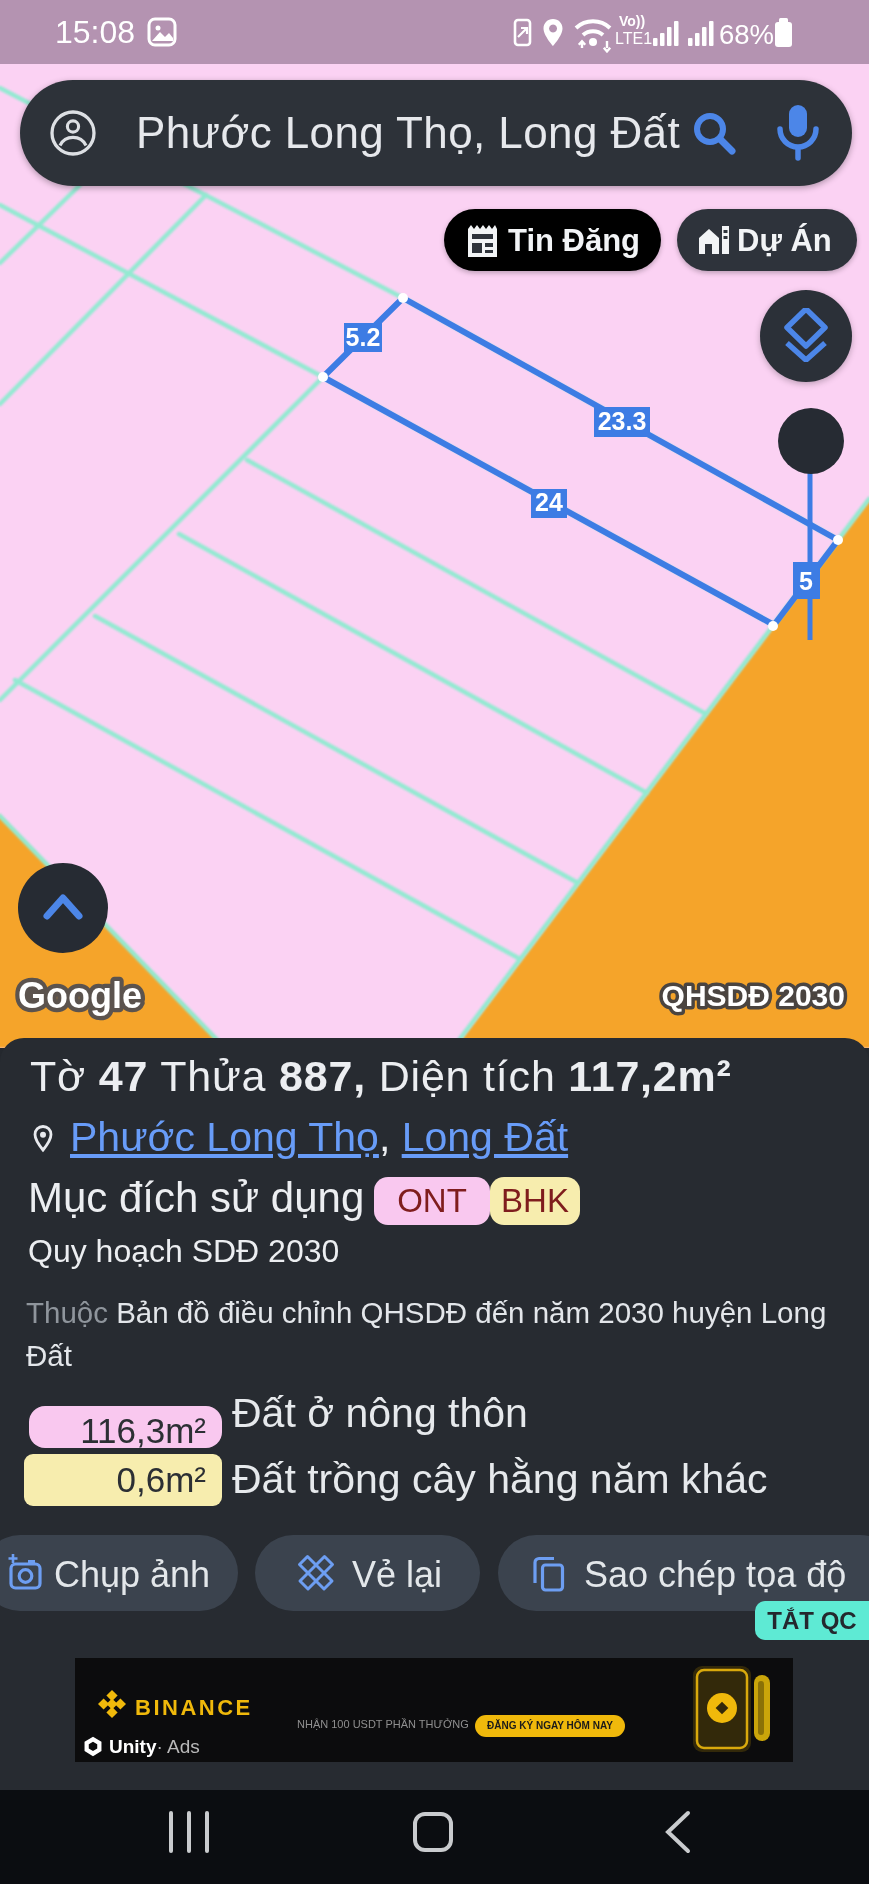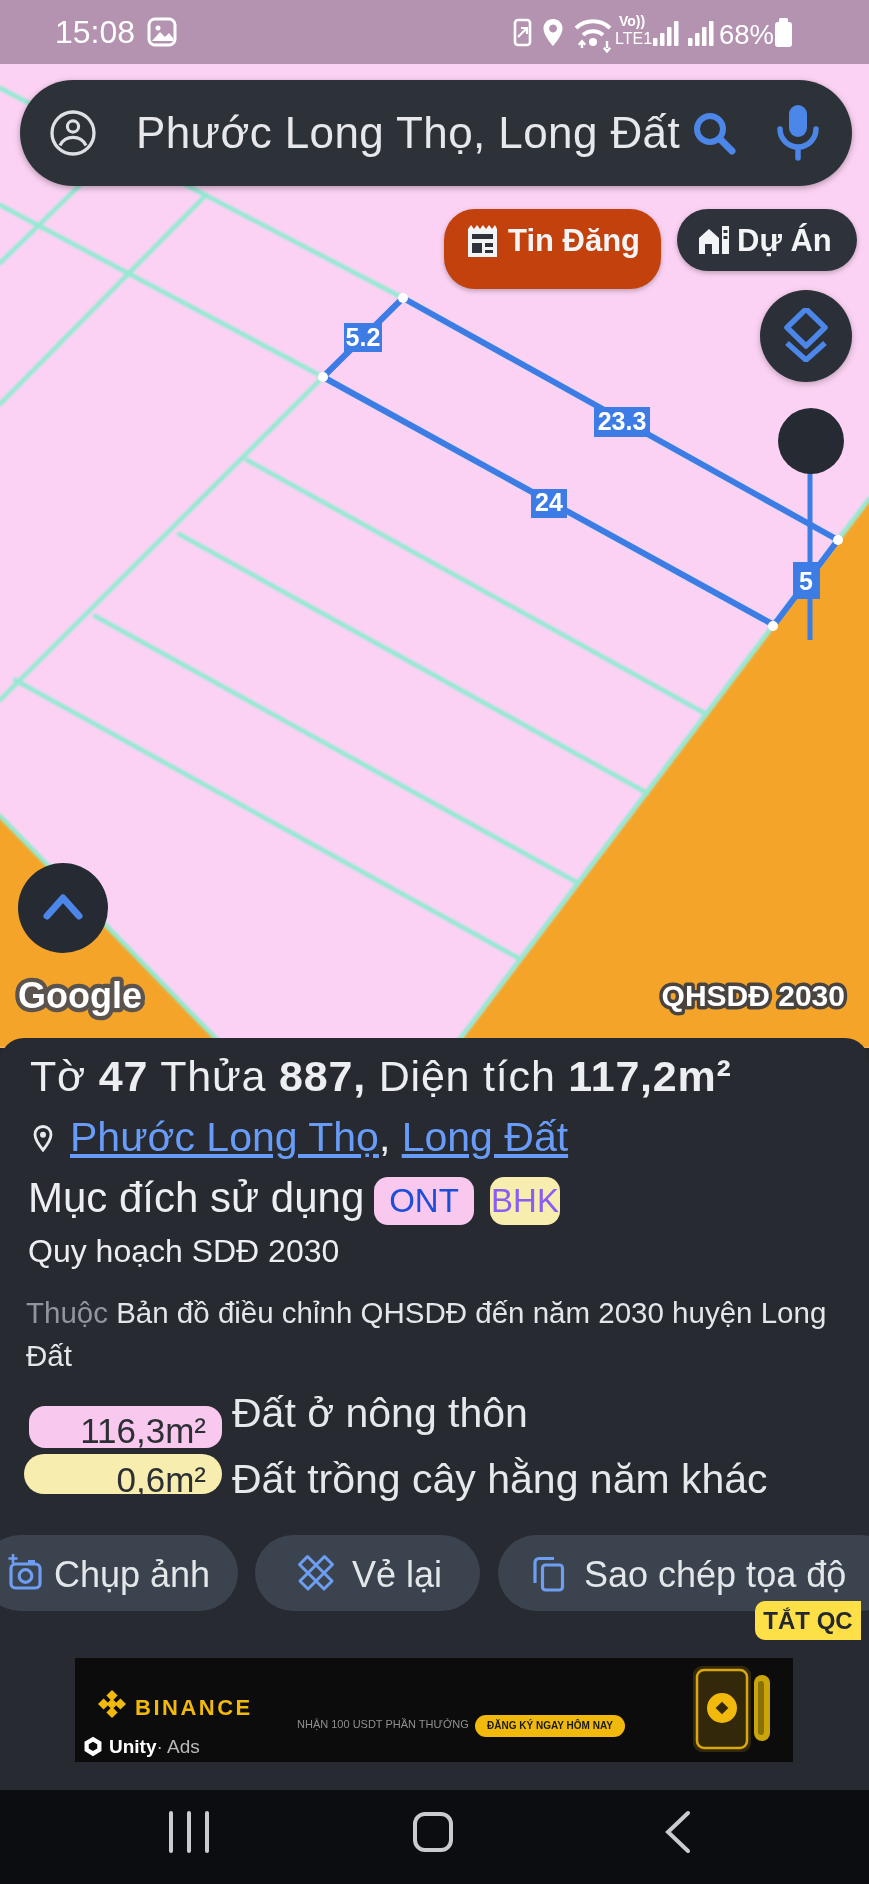--- a/index.html
+++ b/index.html
@@ -122,21 +122,21 @@
       <circle cx="22" cy="22" r="13" fill="none" stroke="#4c86e8" stroke-width="6"></circle>
       <line x1="32" y1="32" x2="44" y2="44" stroke="#4c86e8" stroke-width="7" stroke-linecap="round"></line>
     </svg>
     <svg class="abs" style="left:754px;top:23px" width="48" height="60" viewBox="0 0 48 60">
       <rect x="15" y="2" width="18" height="32" rx="9" fill="#4c86e8"></rect>
       <path d="M6,26 a18,18 0 0 0 36,0" fill="none" stroke="#4c86e8" stroke-width="5.5" stroke-linecap="round"></path>
       <line x1="24" y1="45" x2="24" y2="55" stroke="#4c86e8" stroke-width="5.5" stroke-linecap="round"></line>
     </svg>
   </div>
 
-  <div class="abs" id="btn-tindang" style="left:444px;top:209px;width:217px;height:80px;border-radius:31px;background:#c2410c;box-shadow:0 2px 5px rgba(0,0,0,.25);">
+  <div class="abs" id="btn-tindang" style="left:444px;top:209px;width:217px;height:62px;border-radius:31px;background:#000000;box-shadow:0 2px 5px rgba(0,0,0,.25);">
     <svg class="abs" style="left:23px;top:14px" width="31" height="35" viewBox="0 0 31 35">
       <path d="M1,6 l3,-4 l3,4 l3,-4 l3,4 l3,-4 l3,4 l3,-4 l3,4 l3,-4 l2,4 v28 h-29 z" fill="#f2f4f6"></path>
       <rect x="5" y="11" width="21" height="5" fill="#2e333b"></rect>
       <rect x="5" y="20" width="10" height="10" fill="#2e333b"></rect>
       <rect x="18" y="20" width="8" height="4" fill="#2e333b"></rect>
       <rect x="18" y="27" width="8" height="3" fill="#2e333b"></rect>
     </svg>
     <div class="abs" style="left:64px;top:14px;font-size:31px;font-weight:bold;color:#f2f4f6;">Tin Đăng</div>
   </div>
   <div class="abs" id="btn-duan" style="left:677px;top:209px;width:180px;height:62px;border-radius:31px;background:#2e333b;box-shadow:0 2px 5px rgba(0,0,0,.25);">
@@ -169,30 +169,30 @@
 
     <div class="abs" style="left:30px;top:14px;font-size:43px;letter-spacing:0.8px;color:#eceef1;white-space:nowrap;">Tờ <b>47</b> Thửa <b>887,</b> Diện tích <b>117,2m²</b></div>
 
     <svg class="abs" style="left:33px;top:87px" width="20" height="28" viewBox="0 0 20 28">
       <path d="M10,1.5 c-4.6,0 -8,3.4 -8,8 c0,5.6 8,15.5 8,15.5 c0,0 8,-9.9 8,-15.5 c0,-4.6 -3.4,-8 -8,-8 z" fill="none" stroke="#e8eaee" stroke-width="2.8"></path>
       <circle cx="10" cy="9.8" r="3" fill="#e8eaee"></circle>
     </svg>
     <div class="abs" style="left:70px;top:76px;font-size:41px;color:#eceef1;white-space:nowrap;"><span style="color:#689cf8;text-decoration:underline;">Phước Long Thọ</span>, <span style="color:#689cf8;text-decoration:underline;">Long Đất</span></div>
 
     <div class="abs" style="left:28px;top:136px;font-size:42px;color:#eceef1;white-space:nowrap;">Mục đích sử dụng</div>
-    <div class="abs" style="left:374px;top:139px;width:100px;height:48px;background:#f9c8ef;border-radius:14px;text-align:center;line-height:48px;font-size:33px;color:#1d4ed8;">ONT</div>
-    <div class="abs" style="left:490px;top:139px;width:70px;height:48px;background:#f7edae;border-radius:14px;text-align:center;line-height:48px;font-size:33px;color:#8b5cf6;">BHK</div>
+    <div class="abs" style="left:374px;top:139px;width:116px;height:48px;background:#f9c8ef;border-radius:14px;text-align:center;line-height:48px;font-size:33px;color:#7f1d1d;">ONT</div>
+    <div class="abs" style="left:490px;top:139px;width:90px;height:48px;background:#f7edae;border-radius:14px;text-align:center;line-height:48px;font-size:33px;color:#7f1d1d;">BHK</div>
 
     <div class="abs" style="left:28px;top:195px;font-size:32px;color:#eceef1;white-space:nowrap;">Quy hoạch SDĐ 2030</div>
 
     <div class="abs" style="left:26px;top:253px;width:820px;font-size:29.5px;line-height:43px;color:#e3e6ea;"><span style="color:#8f959c;">Thuộc </span>Bản đồ điều chỉnh QHSDĐ đến năm 2030 huyện Long Đất</div>
 
     <div class="abs" style="left:29px;top:368px;width:177px;height:42px;background:#f9c8ef;border-radius:16px;font-size:35px;color:#2c2f34;text-align:right;line-height:50px;padding-right:16px;">116,3m²</div>
     <div class="abs" style="left:232px;top:352px;font-size:41px;color:#e6e9ec;white-space:nowrap;">Đất ở nông thôn</div>
-    <div class="abs" style="left:24px;top:416px;width:182px;height:40px;background:#f7edae;border-radius:20px;font-size:35px;color:#2c2f34;text-align:right;line-height:52px;padding-right:16px;">0,6m²</div>
+    <div class="abs" style="left:24px;top:416px;width:182px;height:52px;background:#f7edae;border-radius:9px;font-size:35px;color:#2c2f34;text-align:right;line-height:52px;padding-right:16px;">0,6m²</div>
     <div class="abs" style="left:232px;top:418px;font-size:41px;color:#e6e9ec;white-space:nowrap;">Đất trồng cây hằng năm khác</div>
 
     <div class="abs" style="left:-18px;top:497px;width:256px;height:76px;border-radius:38px;background:#3b434e;">
       <svg class="abs" style="left:26px;top:17px" width="34" height="40" viewBox="0 0 34 40">
         <path d="M5,2 v9 M0.5,6.5 h9" stroke="#6d9ef2" stroke-width="2.6"></path>
         <rect x="3" y="12" width="29" height="24" rx="4.5" fill="none" stroke="#6d9ef2" stroke-width="3.2"></rect>
         <rect x="20" y="8" width="7" height="4" fill="#6d9ef2"></rect>
         <circle cx="17.5" cy="24" r="6.3" fill="none" stroke="#6d9ef2" stroke-width="3.2"></circle>
       </svg>
       <div class="abs" style="left:72px;top:19px;font-size:36px;color:#e3e7ea;">Chụp ảnh</div>
@@ -205,21 +205,21 @@
       <div class="abs" style="left:97px;top:19px;font-size:36px;color:#e3e7ea;">Vẻ lại</div>
     </div>
     <div class="abs" style="left:498px;top:497px;width:400px;height:76px;border-radius:38px;background:#3b434e;">
       <svg class="abs" style="left:32px;top:20px" width="38" height="38" viewBox="0 0 38 38">
         <rect x="12.5" y="10" width="20" height="25" rx="3" fill="none" stroke="#6d9ef2" stroke-width="3.2"></rect>
         <path d="M24,3.5 H9 a4,4 0 0 0 -4,4 V28" fill="none" stroke="#6d9ef2" stroke-width="3.2"></path>
       </svg>
       <div class="abs" style="left:86px;top:19px;font-size:36px;color:#e3e7ea;">Sao chép tọa độ</div>
     </div>
 
-    <div class="abs" style="left:755px;top:563px;width:106px;height:39px;background:#fde047;border-radius:10px 0 0 10px;text-align:center;line-height:39px;font-size:24px;font-weight:bold;color:#24282e;">TẮT QC</div>
+    <div class="abs" style="left:755px;top:563px;width:114px;height:39px;background:#5eead4;border-radius:10px 0 0 10px;text-align:center;line-height:39px;font-size:24px;font-weight:bold;color:#24282e;">TẮT QC</div>
 
     <div class="abs" style="left:75px;top:620px;width:718px;height:104px;background:#0c0c0d;overflow:hidden;">
 
       <svg class="abs" style="left:22px;top:31px" width="30" height="30" viewBox="0 0 34 34">
         <g fill="#f0b90b">
           <rect x="12.5" y="3" width="9" height="9" transform="rotate(45 17 7.5)"></rect>
           <rect x="3" y="12.5" width="9" height="9" transform="rotate(45 7.5 17)"></rect>
           <rect x="12.5" y="12.5" width="9" height="9" transform="rotate(45 17 17)"></rect>
           <rect x="22" y="12.5" width="9" height="9" transform="rotate(45 26.5 17)"></rect>
           <rect x="12.5" y="22" width="9" height="9" transform="rotate(45 17 26.5)"></rect>

